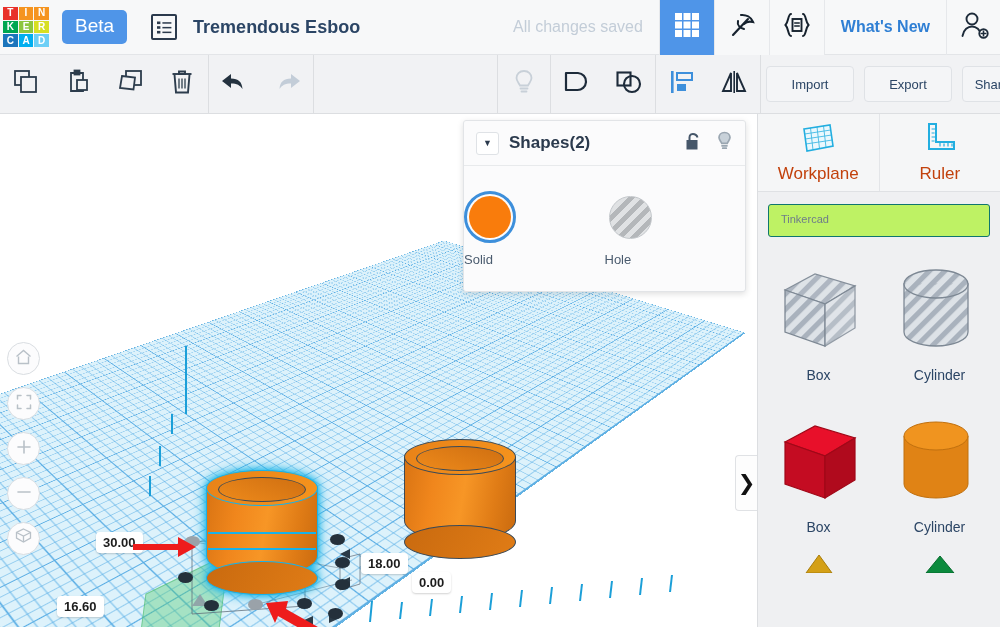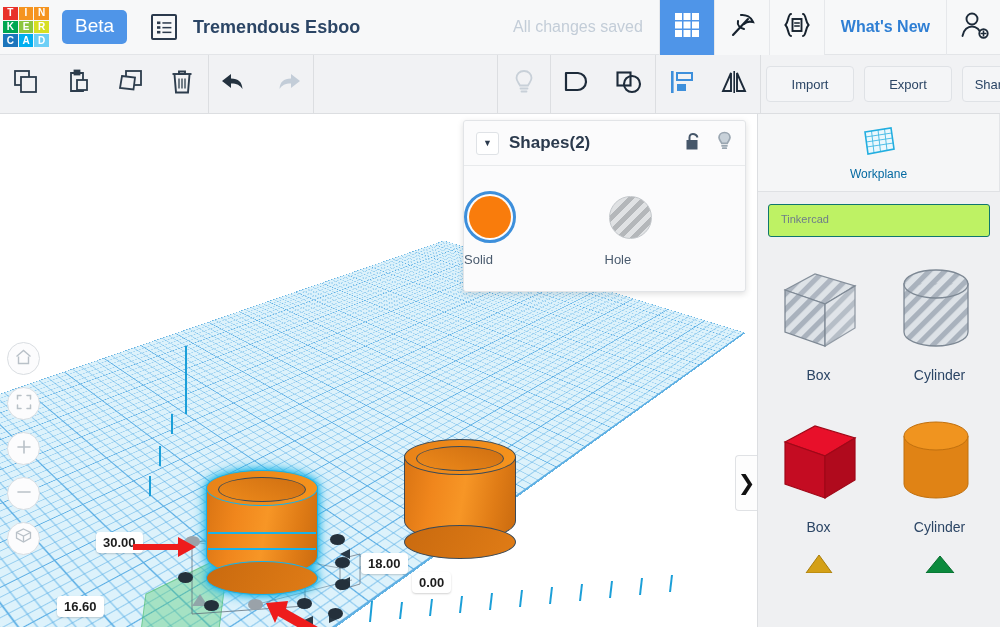--- a/index.html
+++ b/index.html
@@ -202,21 +202,21 @@
     position: absolute; right: 0; top: 114px; width: 243px; height: 513px;
     background: #eff0f2; border-left: 1px solid #dcdee1; overflow: hidden;
   }
   .sb-tools {
     height: 78px; display: flex; border-bottom: 1px solid #dfe1e4; background: #f5f6f7;
   }
   .sb-tool {
     flex: 1; display: flex; flex-direction: column; align-items: center;
     justify-content: center; gap: 5px; border-right: 1px solid #e3e5e8;
   }
-  .sb-tool .lbl { font-size: 12px; color: #0369a1; }
+  .sb-tool .lbl { font-size: 17px; color: #c2410c; }
   .sb-cat {
     margin: 12px 10px 0; background: #bef264; border: 1px solid #0f766e;
     border-radius: 3px; padding: 8px 12px 11px;
   }
   .sb-cat .sm { font-size: 11px; color: #6e7c8a; }
   .sb-cat .bg { font-size: 17px; color: #2b3a4d; margin-top: 1px; }
   .sb-grid {
     margin-top: 10px; display: grid; grid-template-columns: 1fr 1fr;
     row-gap: 2px;
   }
@@ -605,20 +605,30 @@
               <path d="M4 8 L30 4 L33 25 L7 30 Z"></path>
             </g>
             <g stroke="#22aee0" stroke-width=".9" opacity=".85">
               <path d="M10.5 6.9 L13 28.9M17 5.9 L19.5 27.6M23.5 4.9 L26 26.4"></path>
               <path d="M4.6 13 L30.8 9M5.2 18 L31.6 14M5.8 23 L32.4 19"></path>
             </g>
           </svg>
         </span>
         <span class="lbl">Workplane</span>
       </div>
+      <div class="sb-tool" style="border-right:none">
+        <span>
+          <svg width="34" height="34" viewBox="0 0 34 34" fill="none" stroke="#22aee0" stroke-width="2">
+            <path d="M6 3 v25 h25 v-7 h-18 v-18 z"></path>
+            <path d="M8.6 8h4M8.6 12h3M8.6 16h4M8.6 20h3" stroke-width="1.2"></path>
+            <path d="M17 25.6v-4M21 25.6v-3M25 25.6v-4M29 25.6v-3" stroke-width="1.2"></path>
+          </svg>
+        </span>
+        <span class="lbl">Ruler</span>
+      </div>
     </div>
 
     <div class="sb-cat">
       <div class="sm">Tinkercad</div>
     </div>
 
     <div class="sb-grid">
       <div class="sb-item">
         <svg width="104" height="98" viewBox="0 0 104 98">
           <defs>

